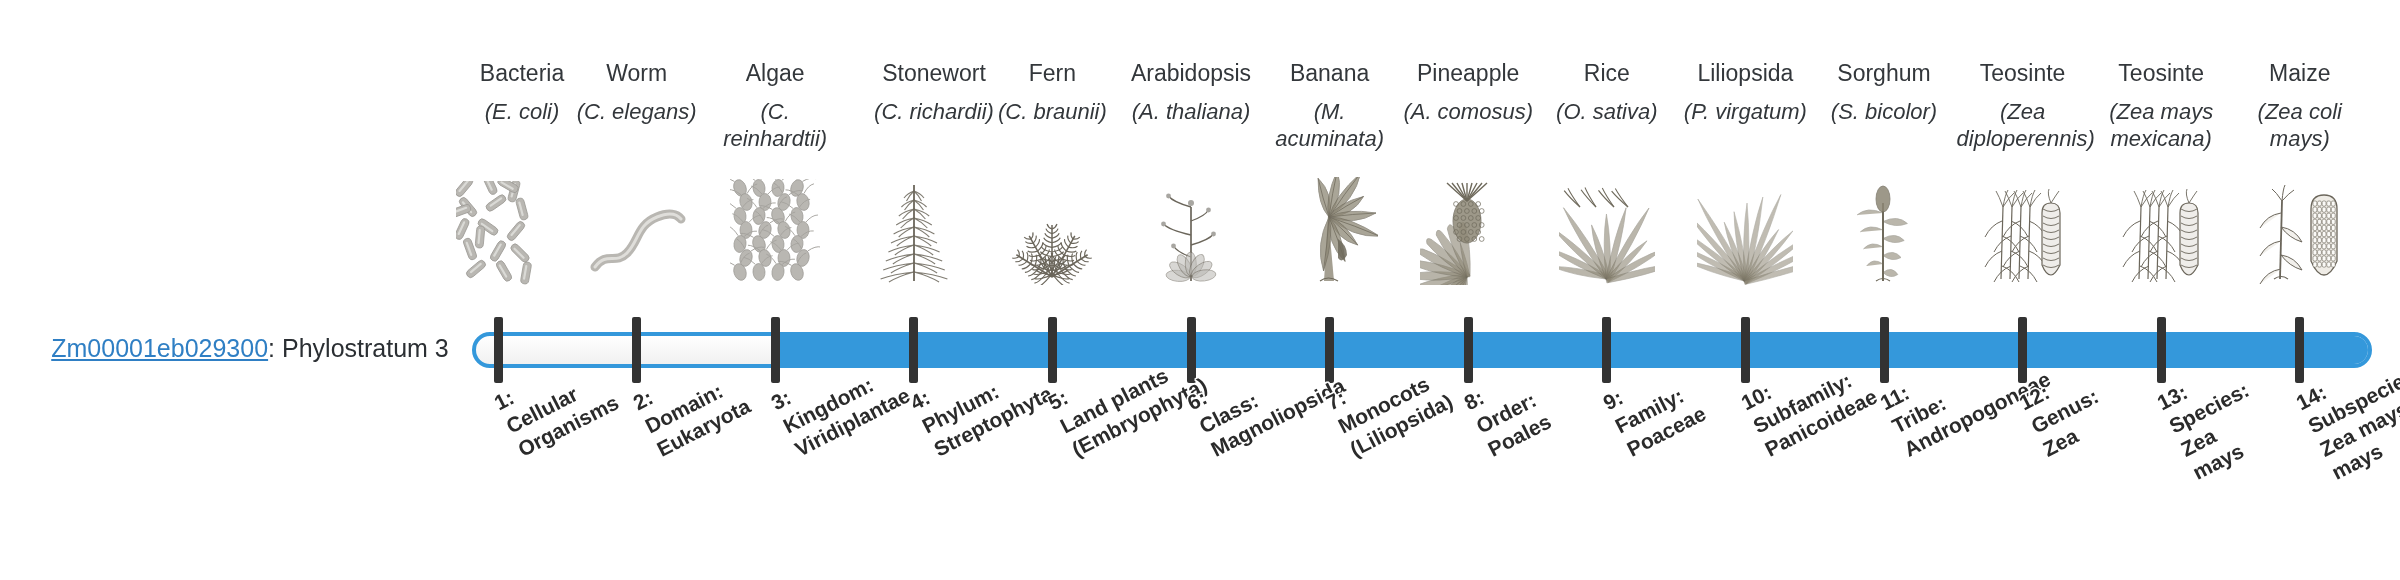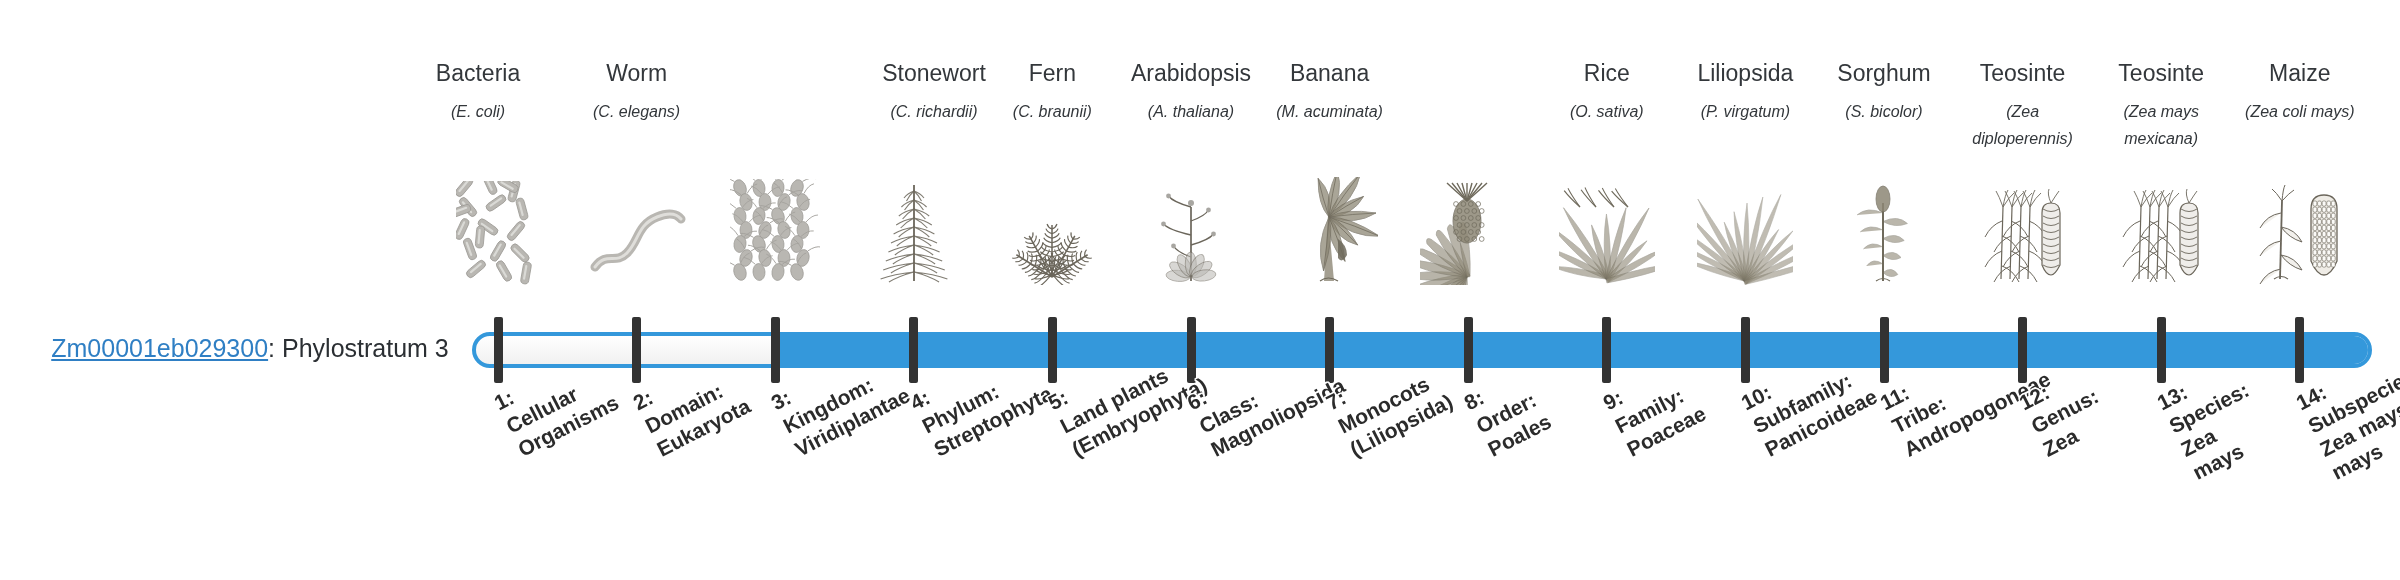--- a/index.html
+++ b/index.html
@@ -57,21 +57,21 @@
   }
   .species-common {
     font-size: 23px;
     line-height: 30px;
     color: #33373b;
     white-space: nowrap;
     overflow: visible;
   }
   .species-latin {
     margin-top: 10px;
-    font-size: 16px;
+    font-size: 22px;
     line-height: 27px;
     font-style: italic;
     color: #33373b;
   }
 
   
   .organism-art {
     position: absolute;
     top: 175px;
     width: 120px;
@@ -136,21 +136,21 @@
 </head>
 <body>
 
 <div id="stage">
 
   <div class="gene-label">
     <span class="gene-id">Zm00001eb029300</span><span>: </span><span>Phylostratum 3</span>
   </div>
 
   <div class="species-row" id="species-row">
-      <div class="species-col" style="left: 478px;">
+      <div class="species-col" style="left: 522px;">
         <div class="species-common">Bacteria</div>
         <div class="species-latin">(E. coli)</div>
       </div>
       <div class="organism-art" style="left: 498px;">
         <svg width="84" height="104" viewBox="0 0 84 104">
           <g transform="translate(8,6) rotate(40)">
           <rect x="-4" y="-11" width="8" height="22" rx="4" fill="#b9b7b2" stroke="#9d9b96" stroke-width="0.8"></rect>
           <rect x="-2" y="-8" width="2.2" height="15" rx="1.1" fill="#e6e5e2" opacity="0.75"></rect>
           </g>
           <g transform="translate(34,3) rotate(-25)">
@@ -225,20 +225,24 @@
       </div>
       <div class="species-col" style="left: 636.6px;">
         <div class="species-common">Worm</div>
         <div class="species-latin">(C. elegans)</div>
       </div>
       <div class="organism-art" style="left: 636.6px;">
         <svg width="104" height="80" viewBox="0 0 104 80">
         <path d="M10 62 C22 46 30 60 42 48 C54 36 52 20 72 12 C84 7 92 9 96 14" fill="none" stroke="#b9b7b2" stroke-width="9" stroke-linecap="round"></path>
         <path d="M10 62 C22 46 30 60 42 48 C54 36 52 20 72 12 C84 7 92 9 96 14" fill="none" stroke="#e8e7e4" stroke-width="3" stroke-linecap="round" opacity="0.8"></path>
       </svg>
+      </div>
+      <div class="species-col" style="left: 775.2px;">
+        <div class="species-common">Algae</div>
+        <div class="species-latin">(C. reinhardtii)</div>
       </div>
       <div class="organism-art" style="left: 775.2px;">
         <svg width="90" height="106" viewBox="0 0 90 106">
           <g transform="translate(10,9) rotate(-20)">
           <ellipse rx="6" ry="8.5" fill="#b9b7b2" stroke="#9b9994" stroke-width="0.7"></ellipse>
           <path d="M-3 -8 q-6 -7 -11 -8 M3 -8 q6 -7 12 -7" fill="none" stroke="#a5a39e" stroke-width="0.9"></path>
           </g>
           <g transform="translate(29,9) rotate(-7)">
           <ellipse rx="6" ry="8.5" fill="#b9b7b2" stroke="#9b9994" stroke-width="0.7"></ellipse>
           <path d="M-3 -8 q-6 -7 -11 -8 M3 -8 q6 -7 12 -7" fill="none" stroke="#a5a39e" stroke-width="0.9"></path>
@@ -550,20 +554,24 @@
           <path d="M0 0 q16.45 -9 47 -4 q-21.150000000000002 13 -47 4 Z" fill="#8d8775" opacity="0.75" stroke="#6f6a5c" stroke-width="0.8"></path>
           <path d="M0 0 q23.5 -3 47 -4" fill="none" stroke="#6f6a5c" stroke-width="0.7"></path>
           </g>
           <g transform="translate(47,40) rotate(100)">
           <path d="M0 0 q18.9 -9 54 -4 q-24.3 13 -54 4 Z" fill="#8d8775" opacity="0.75" stroke="#6f6a5c" stroke-width="0.8"></path>
           <path d="M0 0 q27 -3 54 -4" fill="none" stroke="#6f6a5c" stroke-width="0.7"></path>
           </g>
           <path d="M56 62 q9 6 9 16 q-5 9 -9 3 Z" fill="#6f6a5c" opacity="0.85"></path>
             <path d="M38 104 q8 -6 18 0" fill="none" stroke="#6f6a5c" stroke-width="1.2"></path>
         </svg>
+      </div>
+      <div class="species-col" style="left: 1468.2px;">
+        <div class="species-common">Pineapple</div>
+        <div class="species-latin">(A. comosus)</div>
       </div>
       <div class="organism-art" style="left: 1468.2px;">
         <svg width="96" height="108" viewBox="0 0 96 108">
           <g transform="translate(47,100) rotate(-174)">
           <path d="M0 0 q-5 -28 -2 -52 q4 -6 6 0 q3 24 -1 52 Z" fill="#8d8775" opacity="0.62" stroke="#6f6a5c" stroke-width="0.7"></path>
           </g>
           <g transform="translate(47,100) rotate(-160)">
           <path d="M0 0 q-5 -28 -2 -52 q4 -6 6 0 q3 24 -1 52 Z" fill="#8d8775" opacity="0.62" stroke="#6f6a5c" stroke-width="0.7"></path>
           </g>
           <g transform="translate(47,100) rotate(-146)">

